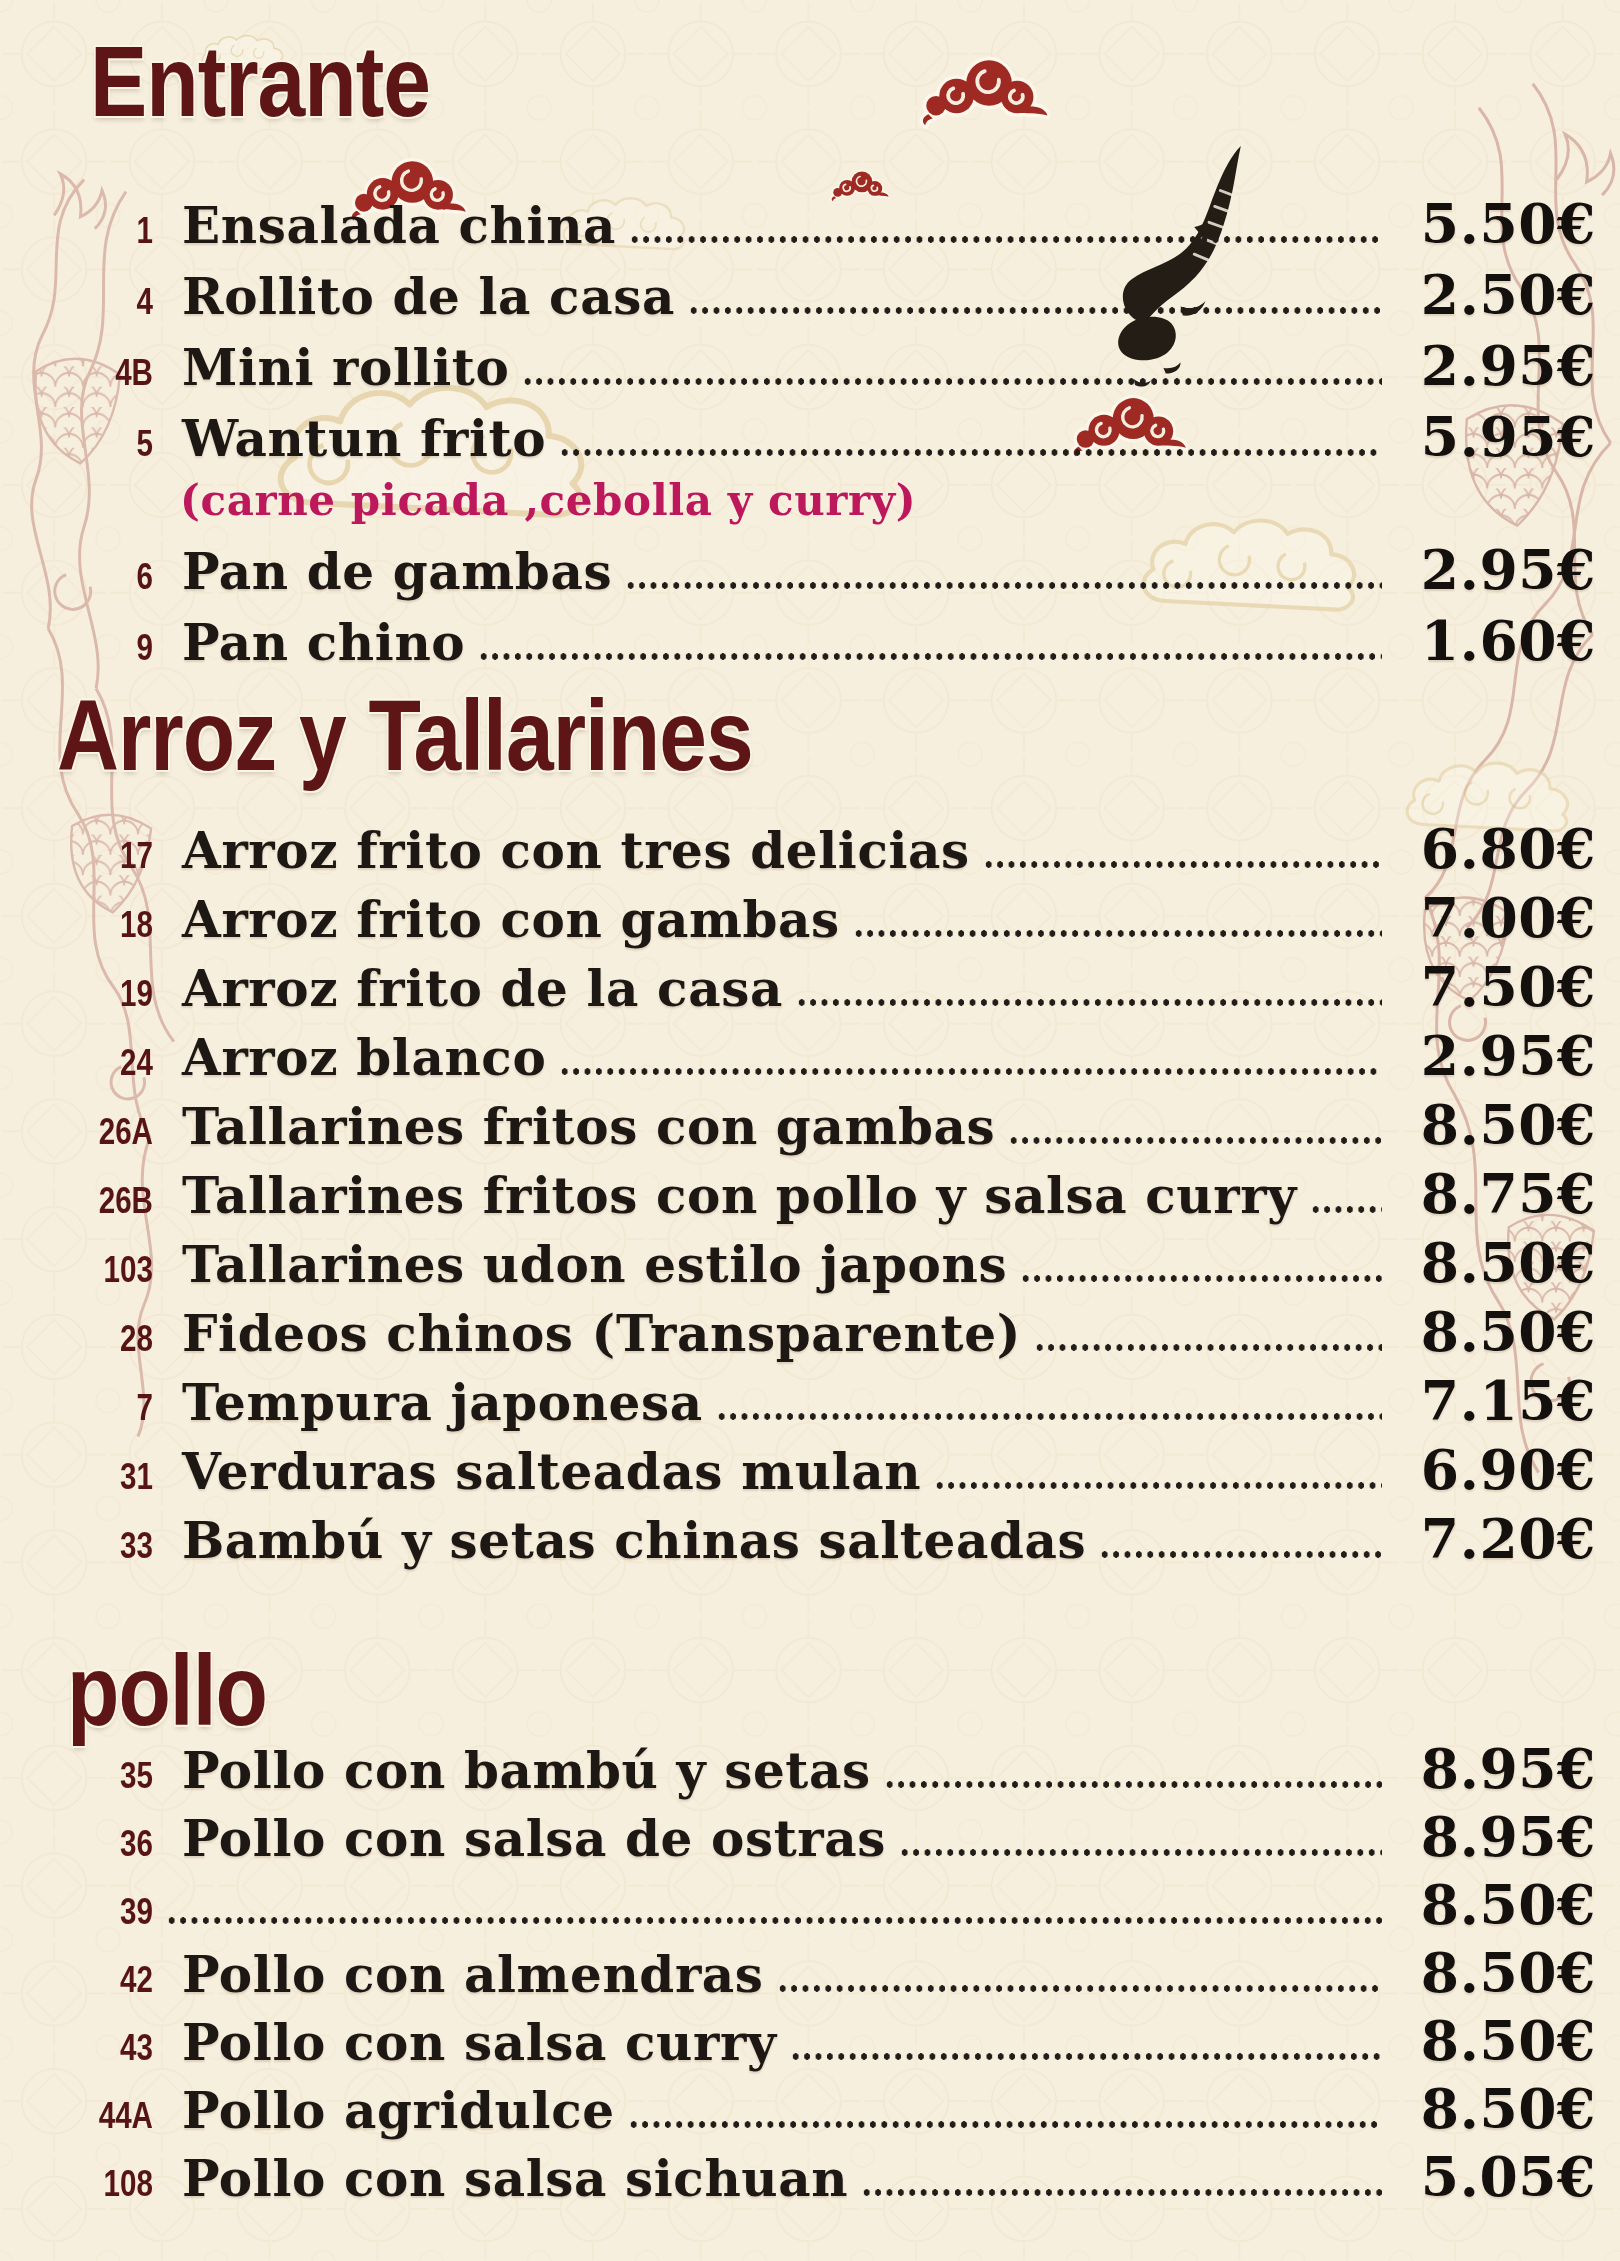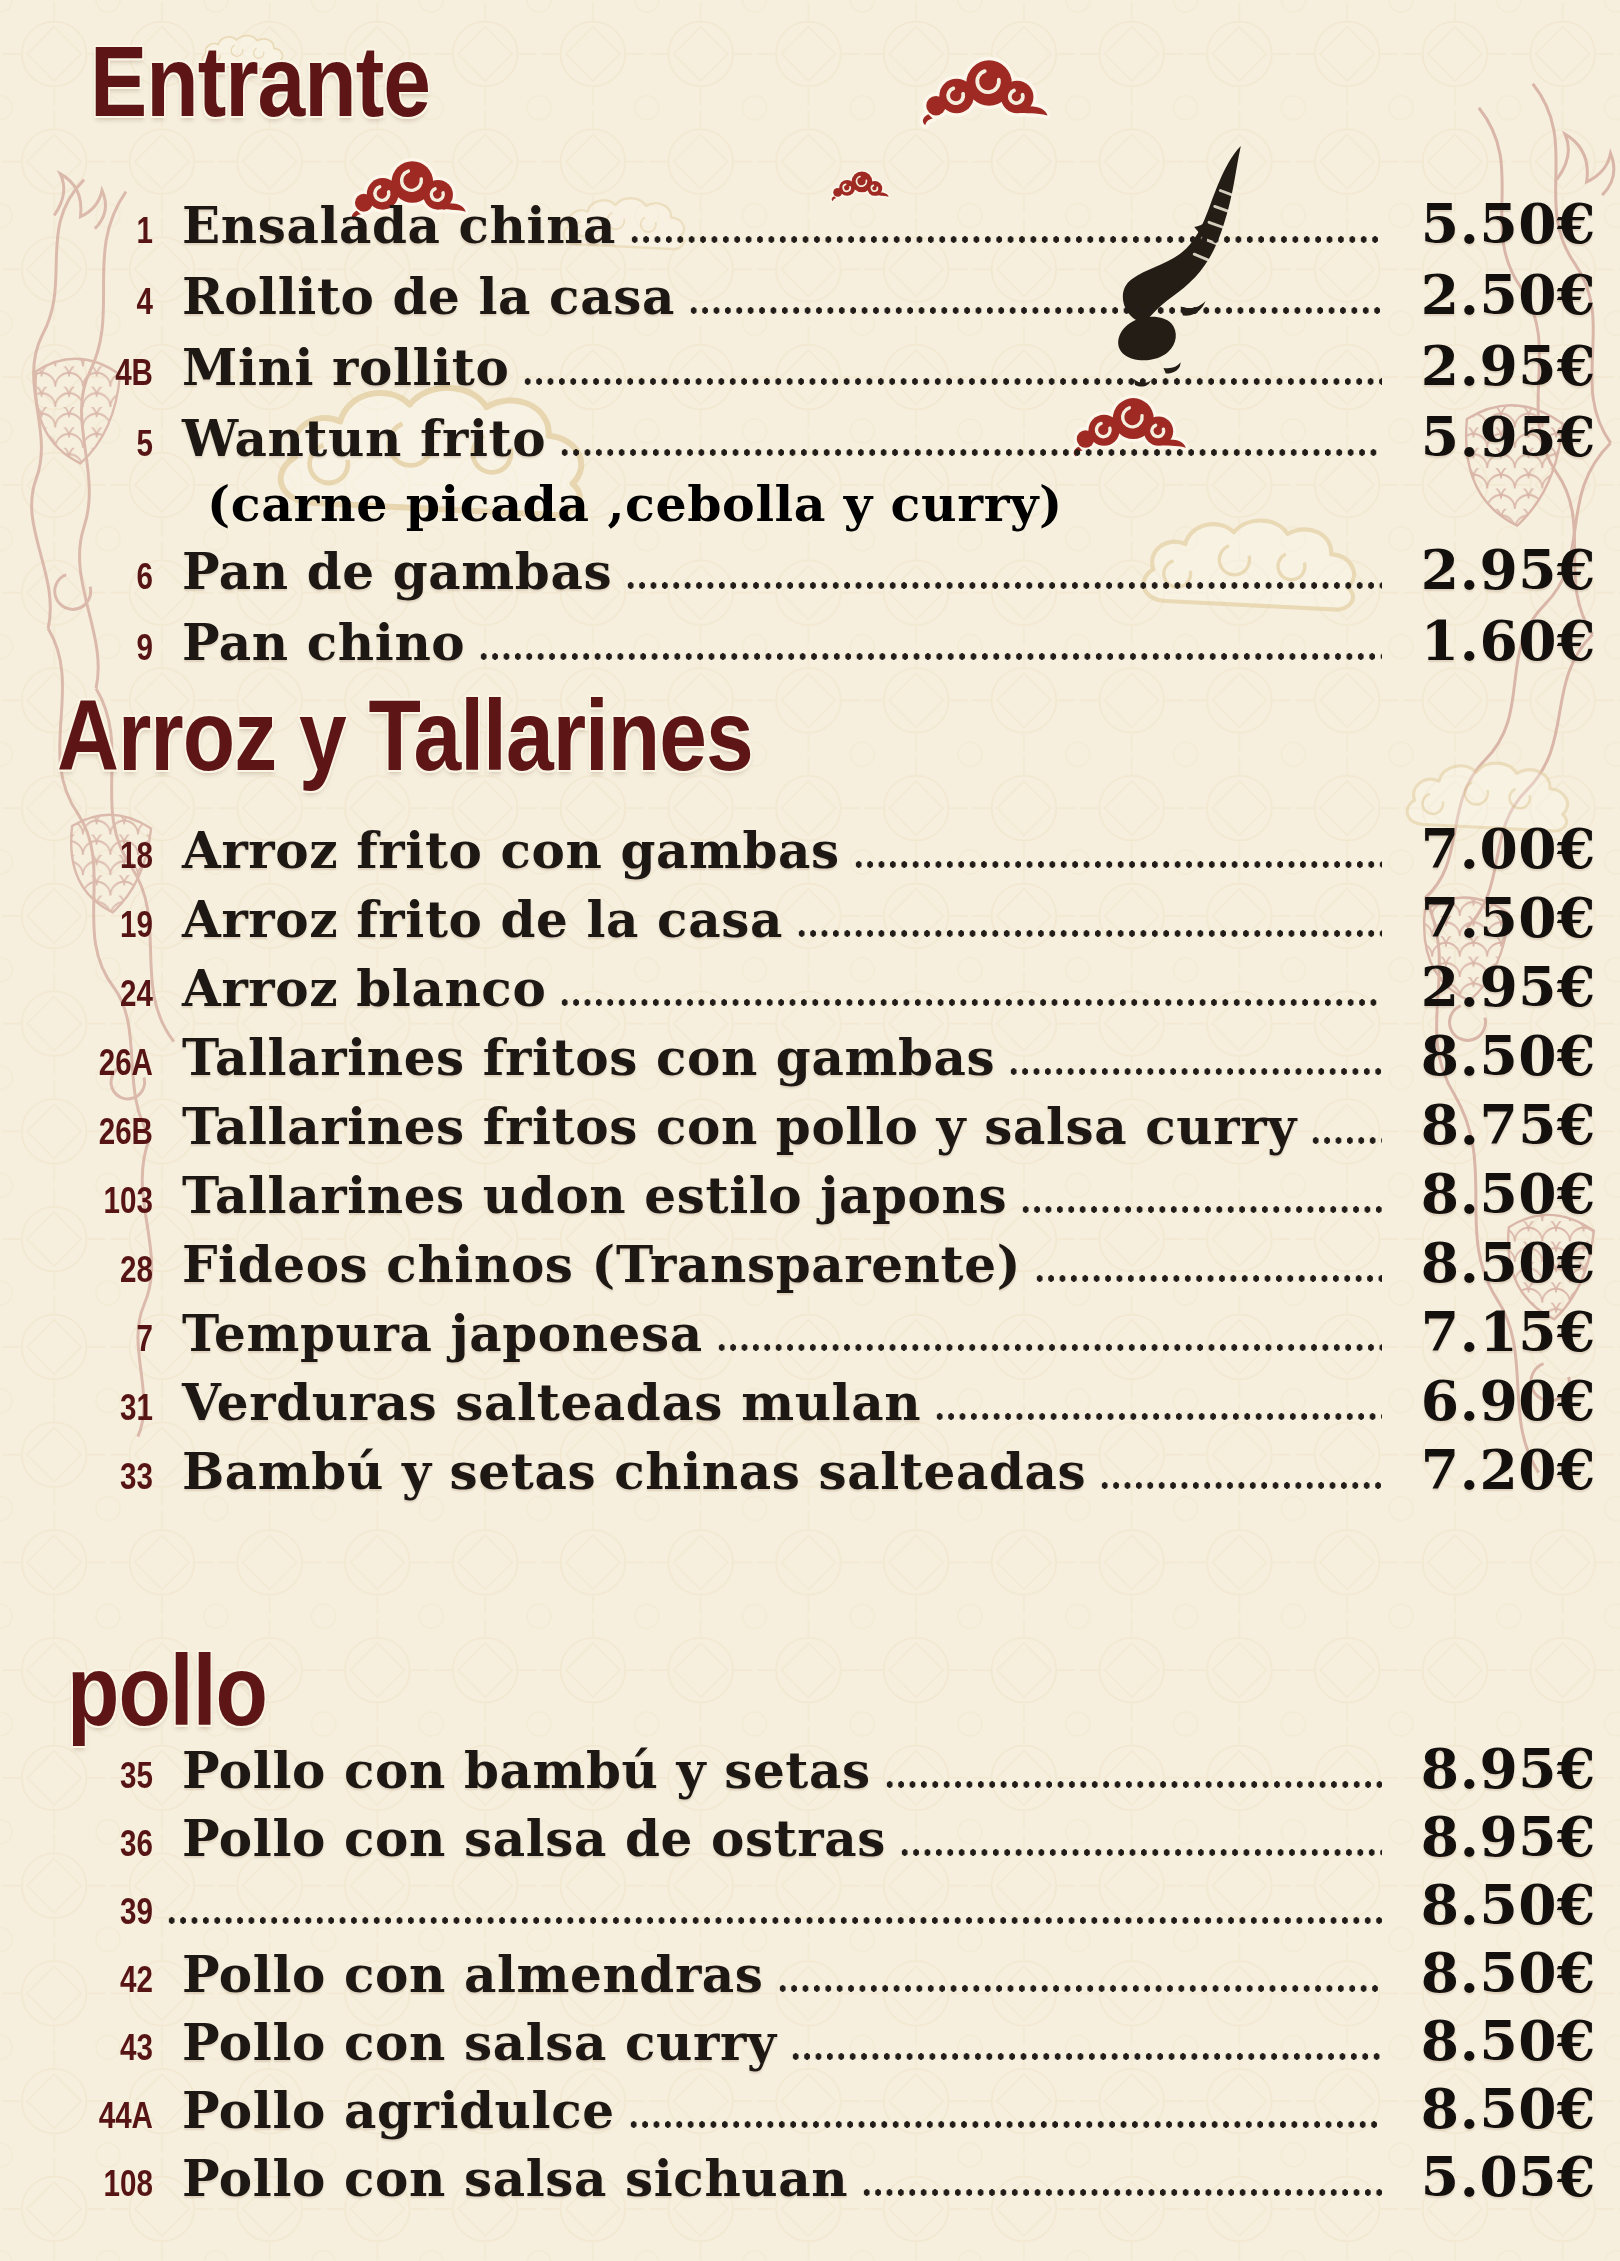--- a/index.html
+++ b/index.html
@@ -50,23 +50,22 @@
     background-image:radial-gradient(circle closest-side,#221d18 88%,rgba(0,0,0,0));
     background-size:11.4px 6.6px; background-repeat:repeat-x; background-position:left bottom;
   }
   .price{
     flex:0 0 204px; text-align:right; white-space:nowrap;
     font-weight:700; font-size:55px; line-height:1; color:#14100d; letter-spacing:0.6px;
     text-shadow:0 1.8px 1.8px rgba(150,120,90,.25);
   }
   .descrow{padding-left:120px;}
   .desc{
-    font-weight:700; font-size:49px; line-height:1; color:#000000; letter-spacing:0.6px;
+    font-weight:700; font-size:42px; line-height:1; color:#be185d; letter-spacing:0.6px;
     white-space:nowrap;
-    margin-left:27px;
   }
 </style>
 </head>
 <body>
 
 <div class="page">
 
   <svg class="decor" viewBox="0 0 2707 3777" aria-hidden="true">
     <defs>
       <pattern id="bgpat" width="180" height="180" patternUnits="userSpaceOnUse">
@@ -213,20 +212,26 @@
         <span class="num">9</span>
         <span class="nm">Pan chino</span>
         <span class="leader"></span>
         <span class="price">1.60€</span>
       </div>
     </div>
 
     <h1 class="sec-title t1">Arroz y Tallarines</h1>
     <div class="rows r1">
       <div class="row">
+        <span class="num">17</span>
+        <span class="nm">Arroz frito con tres delicias</span>
+        <span class="leader"></span>
+        <span class="price">6.80€</span>
+      </div>
+      <div class="row">
         <span class="num">18</span>
         <span class="nm">Arroz frito con gambas</span>
         <span class="leader"></span>
         <span class="price">7.00€</span>
       </div>
       <div class="row">
         <span class="num">19</span>
         <span class="nm">Arroz frito de la casa</span>
         <span class="leader"></span>
         <span class="price">7.50€</span>

